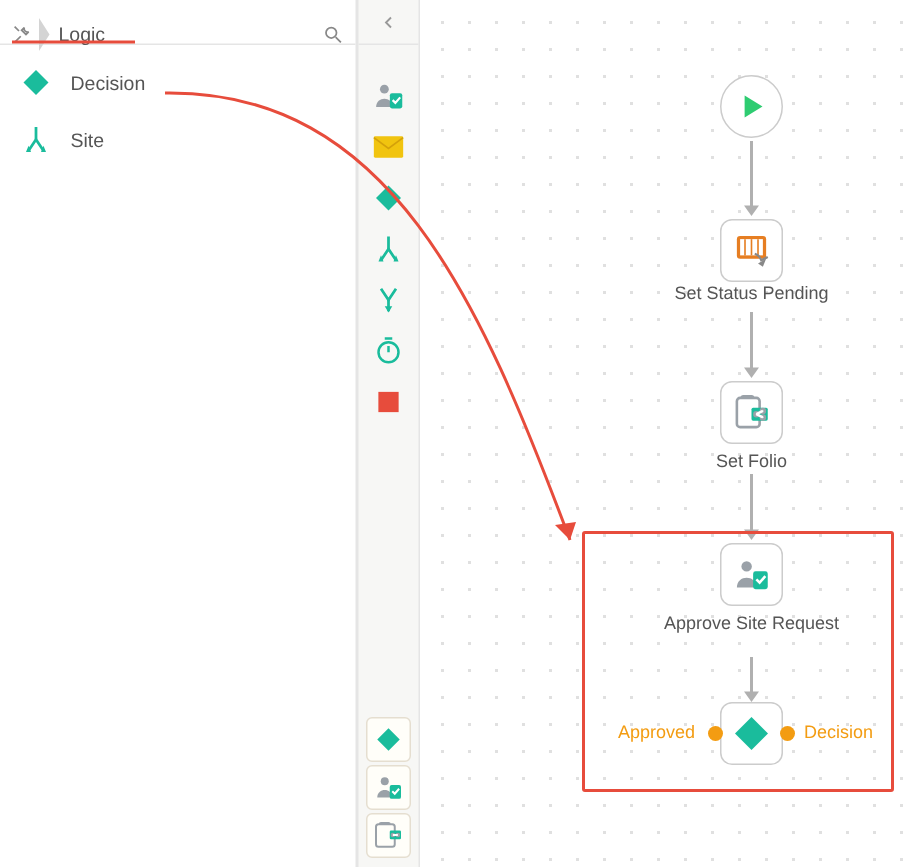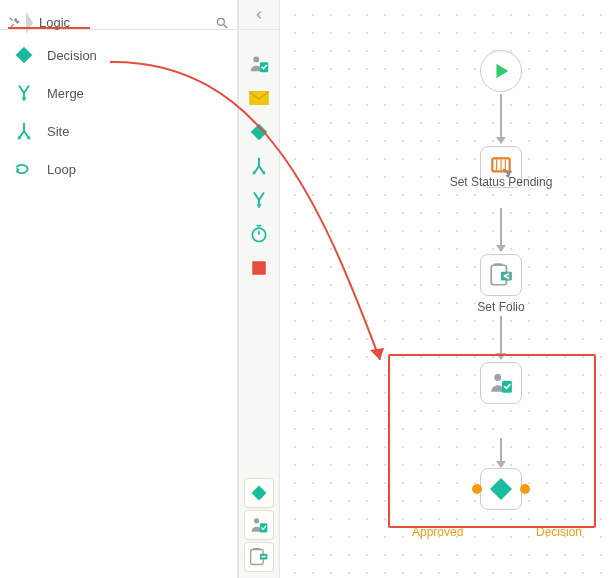--- a/index.html
+++ b/index.html
@@ -153,21 +153,20 @@
   .port {
     position: absolute;
     width: 10px; height: 10px;
     border-radius: 50%;
     background: #f39c12;
   }
   .port-lbl {
     position: absolute;
     font-size: 12px;
     color: #f39c12;
-    margin-top: 44px;
   }
   .red-box {
     position: absolute;
     border: 2px solid #e74c3c;
     border-radius: 2px;
     pointer-events: none;
   }
   .curve {
     position: absolute;
     pointer-events: none;
@@ -200,51 +199,32 @@
   <div class="red-underline"></div>
 
   <div class="tool-list">
     <div class="tool-item">
       <span class="icon">
         <svg width="20" height="20" viewBox="0 0 24 24">
             <polygon points="12,2 22,12 12,22 2,12" fill="#1abc9c"></polygon>
           </svg>
       </span>
       <span class="label">Decision</span>
-    </div>
-    <div class="tool-item">
-      <span class="icon">
-        <svg width="20" height="20" viewBox="0 0 24 24" fill="none" stroke="#1abc9c" stroke-width="2.2">
-            <path d="M6 3l6 9 6-9"></path>
-            <line x1="12" y1="12" x2="12" y2="21"></line>
-            <polygon points="12,22 9,17 15,17" fill="#1abc9c" stroke="none"></polygon>
-          </svg>
-      </span>
-      <span class="label">Merge</span>
     </div>
     <div class="tool-item">
       <span class="icon">
         <svg width="20" height="20" viewBox="0 0 24 24" fill="none" stroke="#1abc9c" stroke-width="2.2">
             <line x1="12" y1="2" x2="12" y2="12"></line>
             <path d="M6 21l6-9 6 9"></path>
             <polygon points="4,22 8,22 6,17" fill="#1abc9c" stroke="none"></polygon>
             <polygon points="16,22 20,22 18,17" fill="#1abc9c" stroke="none"></polygon>
           </svg>
       </span>
       <span class="label">Site</span>
     </div>
-    <div class="tool-item">
-      <span class="icon">
-        <svg width="20" height="20" viewBox="0 0 24 24" fill="none" stroke="#1abc9c" stroke-width="2.2">
-            <path d="M3 10a7 5 0 1 1 0 4"></path>
-            <polygon points="3,16 7,13 3,10" fill="#1abc9c" stroke="none"></polygon>
-          </svg>
-      </span>
-      <span class="label">Loop</span>
-    </div>
   </div>
 </div>
 
 <div class="mini-toolbar">
   <div class="collapse-btn">
     <svg width="10" height="10" viewBox="0 0 24 24">
         <path d="M16 4l-8 8 8 8" fill="none" stroke="#999" stroke-width="3"></path>
       </svg>
   </div>
   <div class="mini-icons-top">
@@ -335,21 +315,21 @@
     <svg width="26" height="26" viewBox="0 0 24 24">
         <rect x="3" y="3" width="18" height="14" rx="2" fill="#e67e22"></rect>
         <rect x="5" y="5" width="14" height="10" fill="#fff"></rect>
         <line x1="8" y1="5" x2="8" y2="15" stroke="#e67e22"></line>
         <line x1="12" y1="5" x2="12" y2="15" stroke="#e67e22"></line>
         <line x1="16" y1="5" x2="16" y2="15" stroke="#e67e22"></line>
         <path d="M14 14c3 1 4 4 4 4l4-2" fill="none" stroke="#888" stroke-width="1.4"></path>
         <polygon points="16,20 21,17 19,22" fill="#888"></polygon>
       </svg>
   </div>
-  <div class="node-label" style="left:161px; top:175px;">Set Status Pending</div>
+  <div class="node-label" style="left:161px; top:188px;">Set Status Pending</div>
   <div class="arrow" style="left:220px; top:208px; height:38px;"></div>
 
   <div class="node" style="left:200px; top:254px;">
     <svg width="26" height="26" viewBox="0 0 24 24" fill="none" stroke="#9aa1a8" stroke-width="1.6">
         <rect x="3" y="3" width="14" height="18" rx="2"></rect>
         <path d="M6 3c0-1 1-1 1-1h5s1 0 1 1"></path>
         <rect x="12" y="9" width="10" height="8" rx="1" fill="#1abc9c" stroke="none"></rect>
         <circle cx="15" cy="13" r="1.2" fill="#fff"></circle>
         <circle cx="19" cy="11" r="1.2" fill="#fff"></circle>
         <circle cx="19" cy="15" r="1.2" fill="#fff"></circle>
@@ -361,20 +341,21 @@
   <div class="arrow" style="left:220px; top:316px; height:38px;"></div>
 
   <div class="node" style="left:200px; top:362px;">
     <svg width="26" height="26" viewBox="0 0 24 24">
         <circle cx="9" cy="7" r="3.2" fill="#9aa1a8"></circle>
         <path d="M3 20c0-4 3-6 6-6s6 2 6 6" fill="#9aa1a8"></path>
         <rect x="13" y="10" width="9" height="11" rx="1.5" fill="#1abc9c"></rect>
         <path d="M15 15l2 2 3.5-4" stroke="#fff" stroke-width="1.6" fill="none"></path>
       </svg>
   </div>
+  <div class="node-label" style="left:161px; top:408px;">Approve Site Request</div>
   <div class="arrow" style="left:220px; top:438px; height:24px;"></div>
 
   <div class="node" style="left:200px; top:468px;">
     <svg width="24" height="24" viewBox="0 0 24 24">
         <polygon points="12,1 23,12 12,23 1,12" fill="#1abc9c"></polygon>
       </svg>
   </div>
   <div class="port" style="left:192px; top:484px;"></div>
   <div class="port" style="left:240px; top:484px;"></div>
   <div class="port-lbl" style="left:132px; top:481px;">Approved</div>

